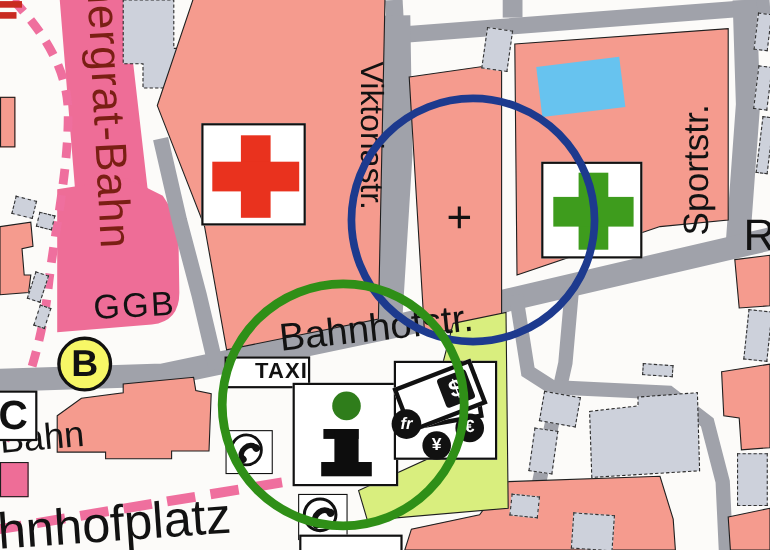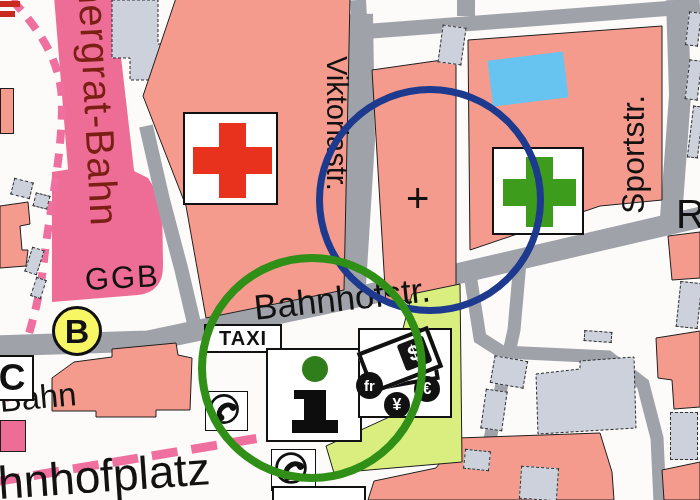--- a/index.html
+++ b/index.html
@@ -20,38 +20,38 @@
   .gb{position:absolute;background:#cdd1db;border:1px dashed #333;box-sizing:border-box;z-index:2;}
   .sb{position:absolute;background:#f59b8e;border:1px solid #1f1f1f;box-sizing:border-box;z-index:2;}
   .circle-annot{position:absolute;border-radius:50%;box-sizing:border-box;z-index:9;background:transparent;}
   .blue-circle{left:316px;top:86px;width:228px;height:228px;border:7px solid #1d3a8e;}
   .green-circle{left:198px;top:254px;width:228px;height:228px;border:8px solid #2f8f17;}
   .bstop{position:absolute;left:52px;top:306px;width:50px;height:50px;border-radius:50%;
          background:#f7f766;border:3px solid #111;box-sizing:border-box;z-index:6;
          text-align:center;font-weight:bold;font-size:34px;line-height:44px;}
   .cbox{left:-10px;top:355px;width:44px;height:46px;border-width:2.5px;
         text-align:center;font-weight:bold;font-size:37px;line-height:42px;}
-  .taxibox{left:204px;top:324px;width:78px;height:29px;text-align:center;
+  .taxibox{left:204px;top:324px;width:78px;height:29px;text-align:right;
            font-weight:bold;font-size:20px;line-height:25px;letter-spacing:1px;}
   .crossbox-red{left:183px;top:112px;width:95px;height:93px;}
   .crossbox-green{left:492px;top:147px;width:92px;height:88px;}
   .cross-part{position:absolute;}
   .infobox{left:266px;top:348px;width:96px;height:94px;border-width:2.5px;}
   .info-dot{position:absolute;left:34px;top:6px;width:26px;height:26px;border-radius:50%;background:#2f7d1b;}
   .info-stem{position:absolute;left:36px;top:40px;width:22px;height:34px;background:#0d0d0d;}
   .info-topserif{position:absolute;left:26px;top:40px;width:32px;height:9px;background:#0d0d0d;}
   .info-foot{position:absolute;left:24px;top:70px;width:46px;height:13px;background:#0d0d0d;}
   .moneybox{left:358px;top:328px;width:94px;height:90px;border-width:2.5px;overflow:visible;}
   .bill{position:absolute;background:#fff;border:4px solid #111;box-sizing:border-box;}
   .bill-back{left:5px;top:16px;width:72px;height:40px;transform:rotate(-10deg);}
   .bill-front{left:2px;top:8px;width:76px;height:44px;transform:rotate(-21deg);}
   .bill-panel{position:absolute;right:4px;top:3px;width:28px;height:28px;background:#141414;border-radius:3px;
               color:#fff;font-weight:bold;font-size:22px;text-align:center;line-height:28px;}
   .coin{position:absolute;background:#111;border-radius:50%;color:#fff;font-weight:bold;text-align:center;z-index:7;}
-  .coin-fr{left:-4px;top:42px;width:27px;height:27px;font-size:15px;line-height:27px;}
+  .coin-fr{left:-4px;top:42px;width:27px;height:27px;font-size:15px;line-height:27px;font-style:italic;}
   .coin-eur{left:54px;top:46px;width:26px;height:26px;font-size:16px;line-height:26px;}
   .coin-yen{left:24px;top:62px;width:26px;height:26px;font-size:16px;line-height:26px;}
   .phonebox{border-width:1.5px;}
   .phone1{left:205px;top:391px;width:43px;height:40px;}
   .phone2{left:271px;top:449px;width:45px;height:42px;}
   .partialbox{left:272px;top:486px;width:94px;height:18px;border-width:2.5px;}
   .railmark{position:absolute;background:#c92a20;z-index:2;}
 </style>
 </head>
 <body>

